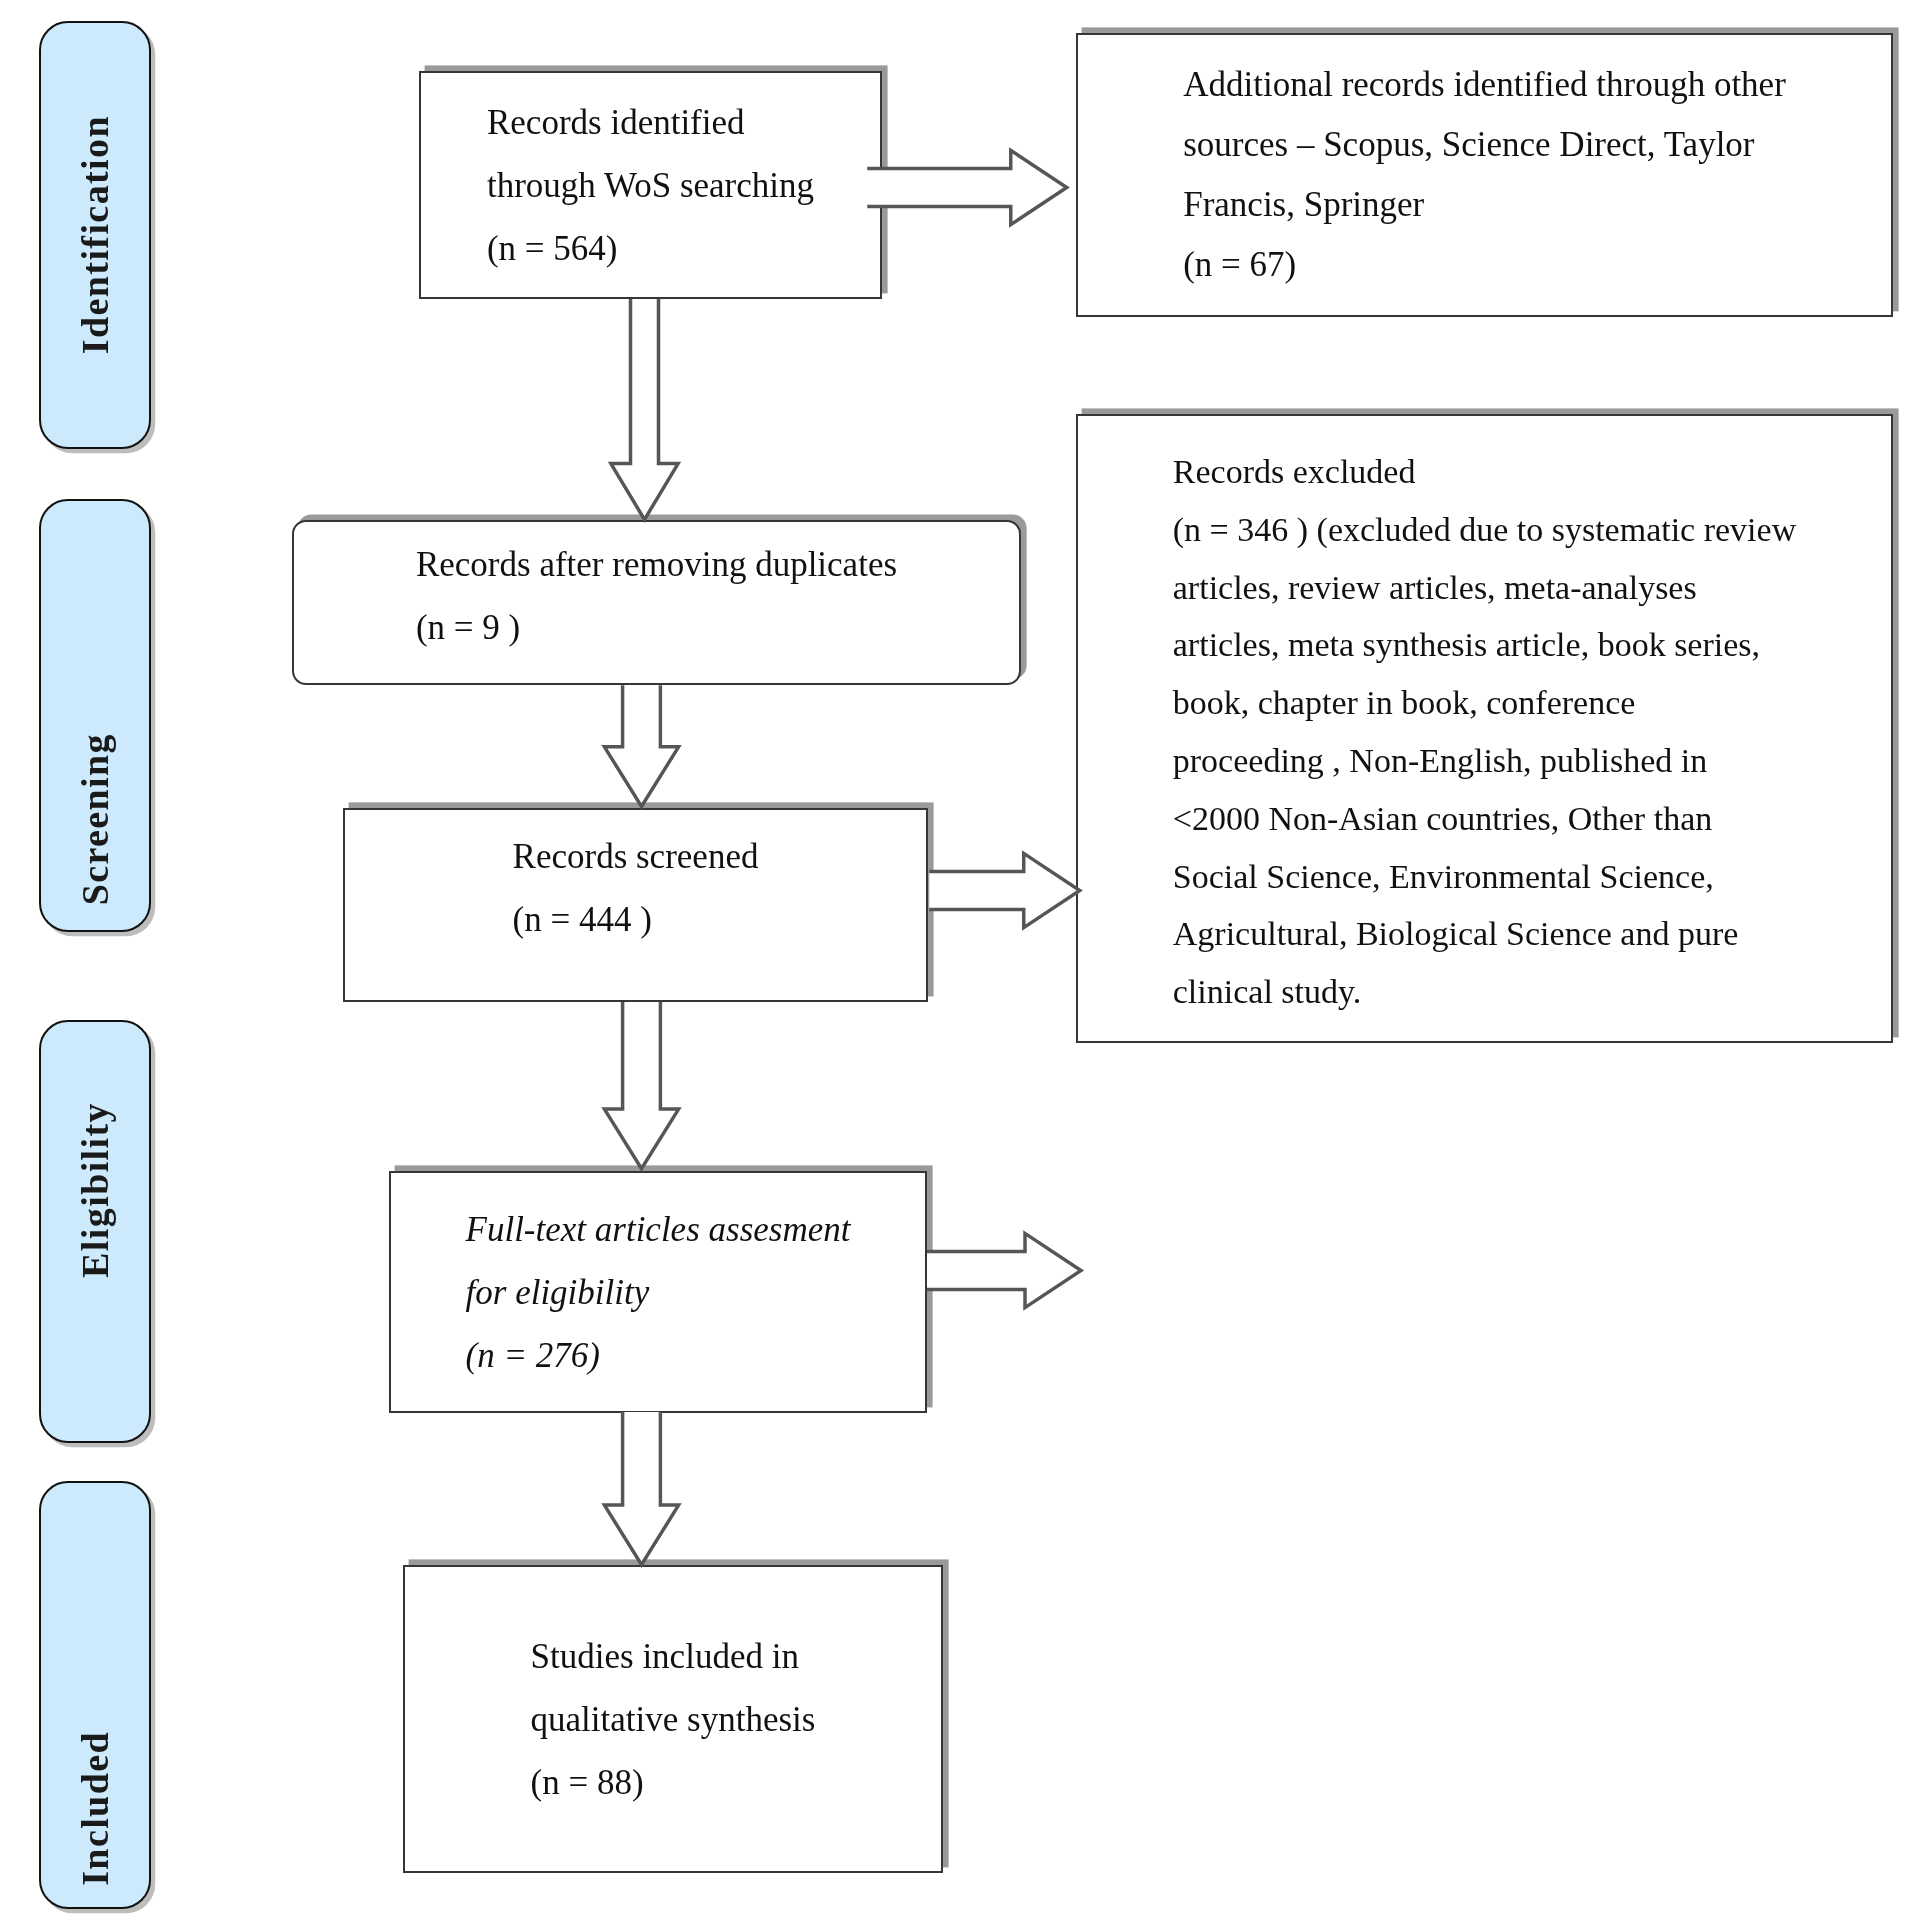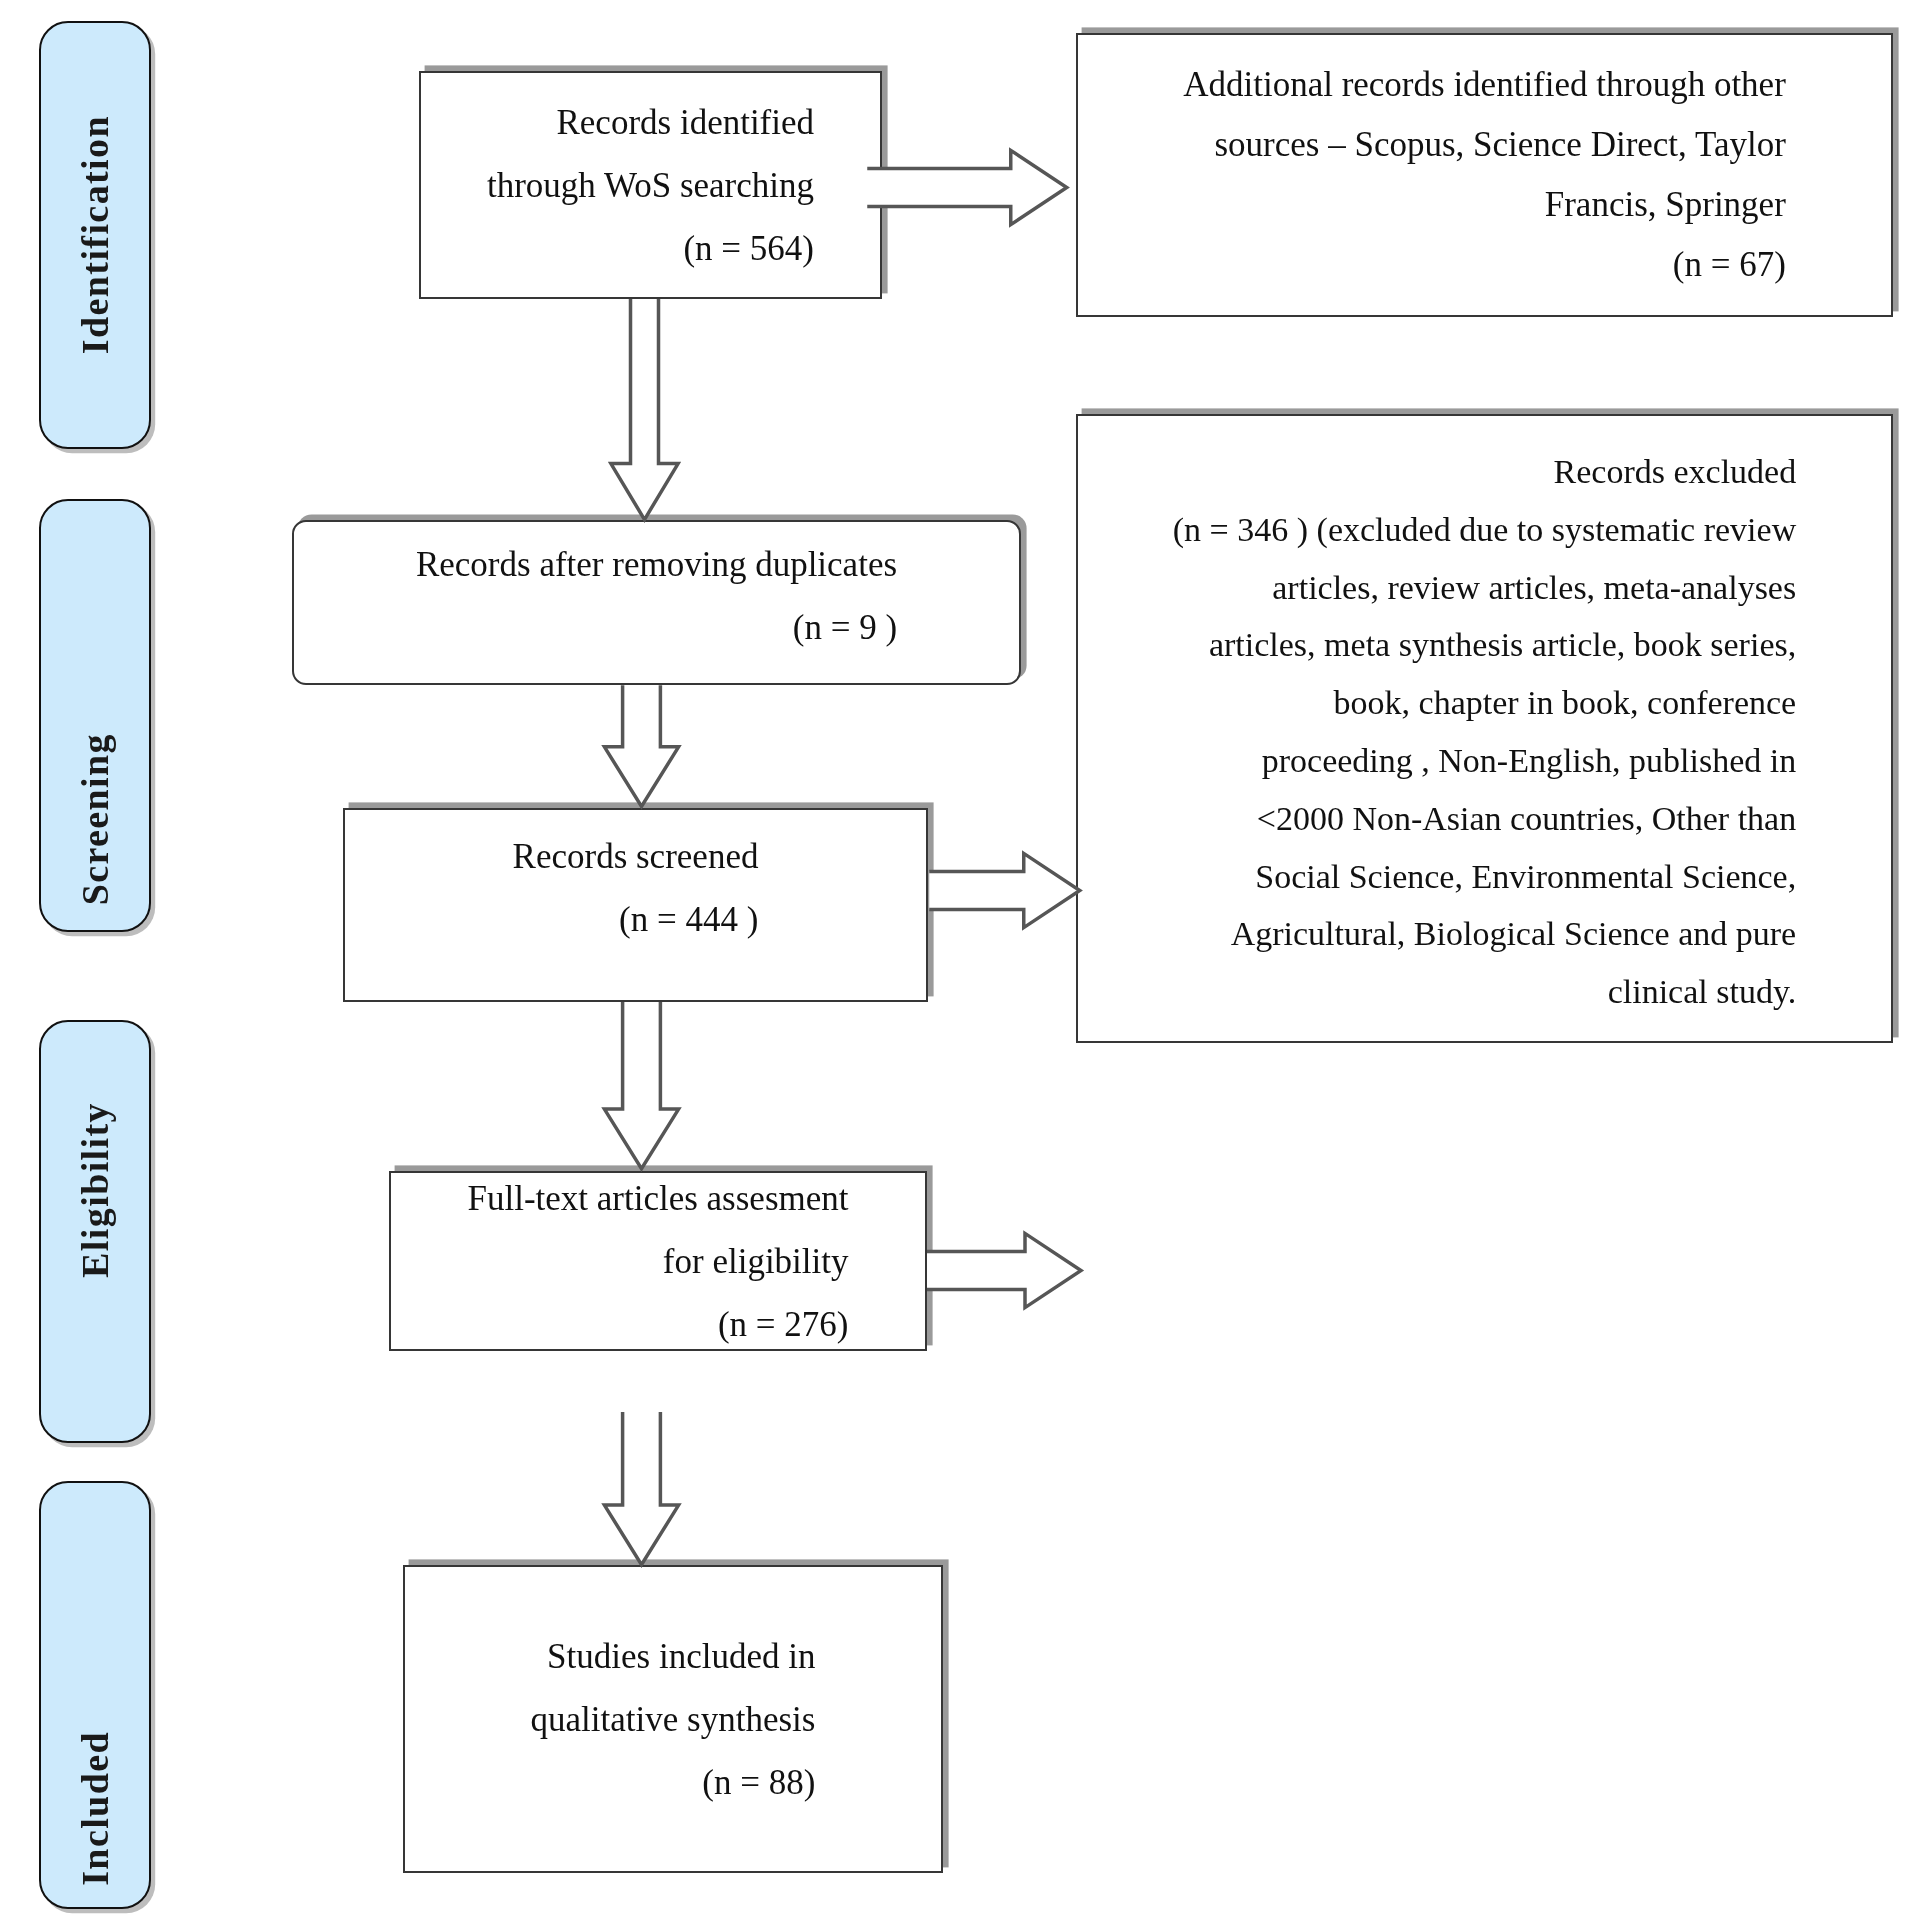--- a/index.html
+++ b/index.html
@@ -22,29 +22,29 @@
   #stage-identification{top:21px;height:428px;}
   #stage-screening{top:499px;height:433px;align-items:flex-end;padding-bottom:24.5px;}
   #stage-eligibility{top:1020px;height:423px;padding-bottom:84px;}
   #stage-included{top:1481px;height:428px;align-items:flex-end;padding-bottom:21px;}
 
   
   .fbox{
     position:absolute;background:#ffffff;border:2.8px solid #363636;
     box-shadow:5.6px -5.6px 0 #9a9a9a;
     display:flex;align-items:center;justify-content:center;
-    text-align:right;white-space:pre-line;box-sizing:border-box;
+    text-align:left;white-space:pre-line;box-sizing:border-box;
     font-size:35px;line-height:1.8;padding:14px 28px;
   }
   #box-records-identified{left:419px;top:71px;width:463px;height:228px;}
   #box-additional-records{left:1076px;top:33px;width:817px;height:284px;line-height:1.72;padding:10.5px 28px;}
   #box-after-duplicates{left:292px;top:520px;width:729px;height:165px;padding-bottom:28px;border-radius:14px;}
   #box-records-screened{left:343px;top:808px;width:585px;height:194px;padding-bottom:49px;}
   #box-records-excluded{left:1076px;top:414px;width:817px;height:629px;align-items:flex-start;font-size:34px;line-height:1.7;padding:27px 52px;}
-  #box-fulltext-assessment{left:389px;top:1171px;width:538px;height:180px;}
+  #box-fulltext-assessment{left:389px;top:1171px;width:538px;height:242px;font-style:italic;}
   #box-fulltext-excluded{left:1076px;top:1110px;width:817px;height:294px;align-items:flex-start;line-height:1.75;padding:19.6px 32px;}
   #box-studies-included{left:403px;top:1565px;width:540px;height:308px;}
 
   
   .arrow{position:absolute;overflow:visible;}
   .arrow path{fill:#ffffff;stroke:#565656;stroke-width:5;stroke-linejoin:miter;}
   #arrow-identified-to-additional{left:867px;top:149px;}
   #arrow-identified-to-duplicates{left:606px;top:299px;}
   #arrow-duplicates-to-screened{left:603px;top:685px;}
   #arrow-screened-to-excluded{left:929px;top:852px;}

